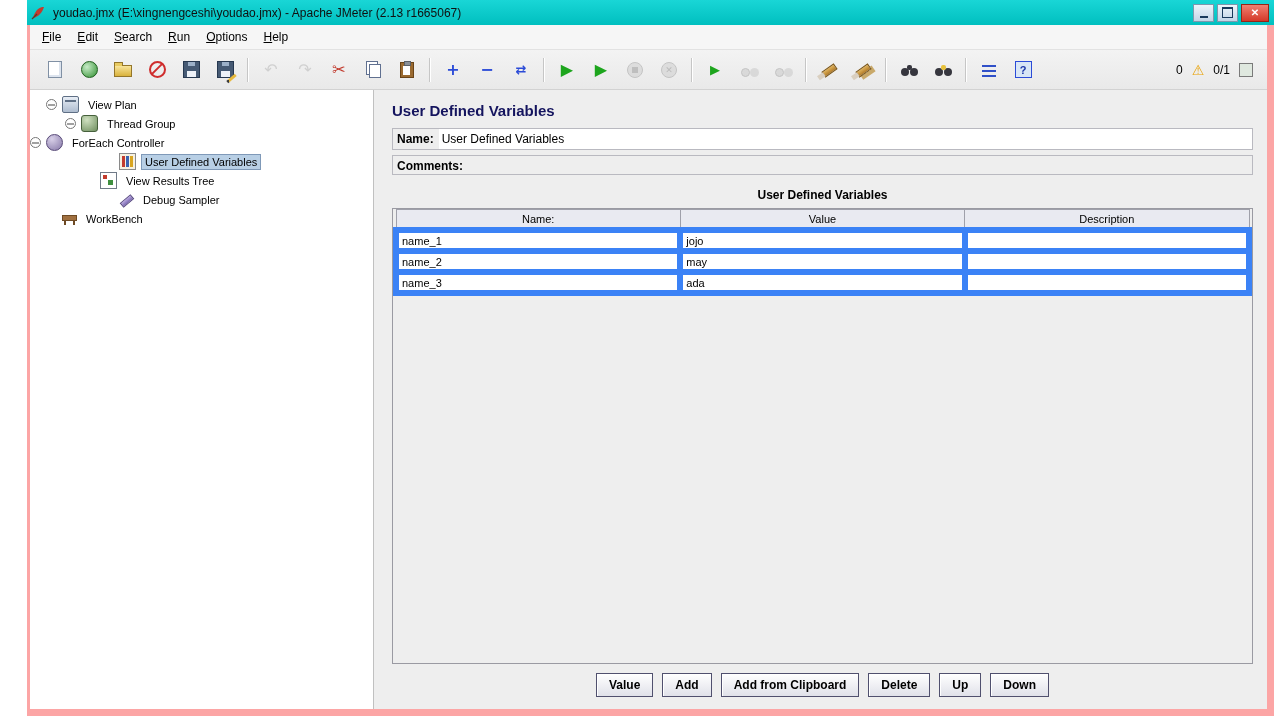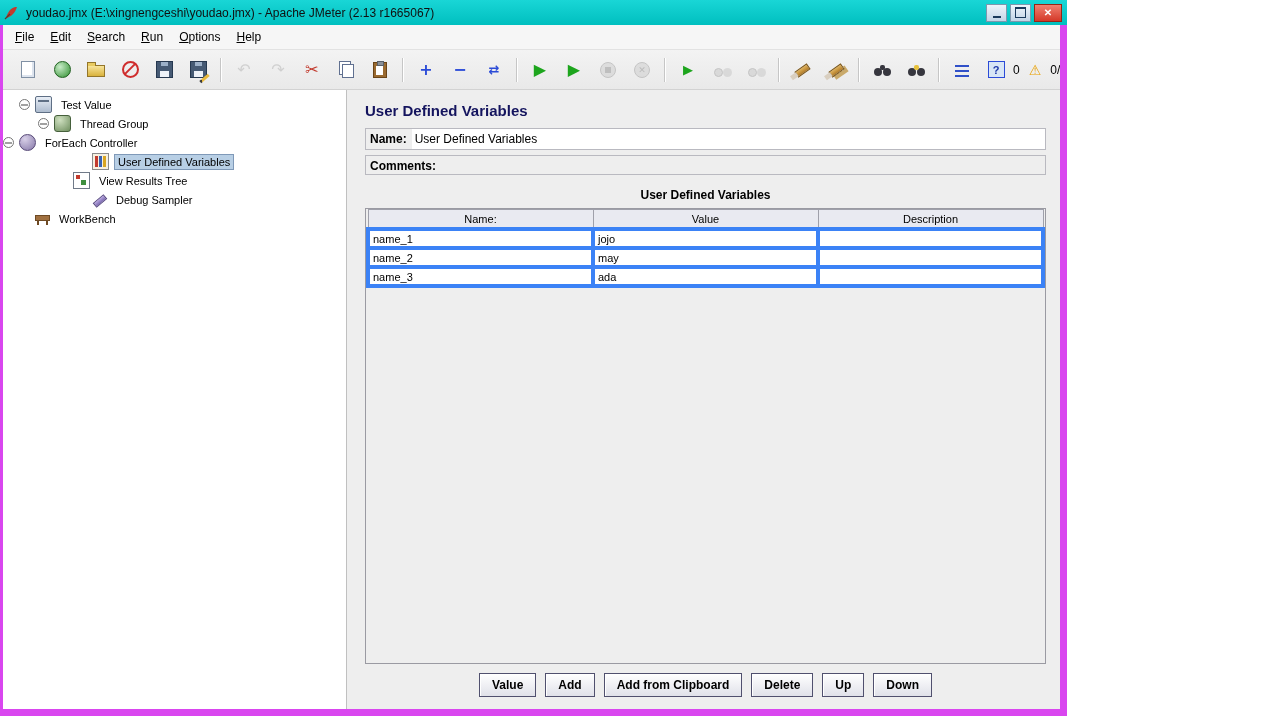--- a/index.html
+++ b/index.html
@@ -1,17 +1,17 @@
 <!DOCTYPE html>
 <html><head>
 <meta charset="utf-8">
 <style>
   html,body{margin:0;padding:0;}
   body{width:1279px;height:716px;overflow:hidden;font-family:"Liberation Sans",sans-serif;font-size:12px;color:#000;}
-  .window{position:relative;width:1067px;height:716px;background:#d946ef;}
+  .window{position:relative;width:1247px;height:716px;background:#fca5a5;margin-left:27px;}
   
   .titlebar{height:25px;display:flex;align-items:center;gap:5px;padding:0 3px;background:linear-gradient(#19d6d6,#00bfbf);}
   .title-text{font-size:12px;color:#101010;margin-left:2px;white-space:nowrap;overflow:hidden;}
   .win-controls{margin-left:auto;display:flex;gap:3px;padding-right:2px;}
   .winbtn{width:19px;height:16px;display:flex;align-items:center;justify-content:center;border:1px solid #7e97ad;background:linear-gradient(#eef5fb,#c2d4e6);cursor:default;}
   .winbtn.close{width:26px;background:linear-gradient(#f08070,#d43828);border-color:#952517;color:#fff;font-weight:bold;font-size:10px;}
   .glyph-min{width:8px;height:2px;background:#1a3a5c;align-self:flex-end;margin-bottom:3px;}
   .glyph-max{width:9px;height:8px;border:1px solid #1a3a5c;border-top-width:2px;}
   .app-icon{display:flex;align-items:center;}
   
@@ -97,21 +97,21 @@
   .screen-title{font-size:15px;font-weight:bold;color:#14145e;margin:12px 0 9px 0;flex:none;}
   .field-row{display:flex;align-items:stretch;border:1px solid #b9b9c0;background:#fff;flex:none;box-sizing:border-box;height:22px;margin-bottom:5px;}
   .field-row.comments{background:#eee;height:20px;}
   .field-label{font-weight:bold;font-size:12px;padding:3px 5px 2px 4px;background:#eee;white-space:nowrap;}
   .field-input{flex:1;border:0;outline:0;background:#fff;font:12px "Liberation Sans",sans-serif;padding:0 3px;}
   .comments .field-input{background:#eee;}
   .table-title{text-align:center;font-weight:bold;font-size:12px;margin:8px 0 6px 0;flex:none;}
   .table-wrap{flex:1;border:1px solid #9a9aa2;background:#eee;overflow:hidden;}
   .vars-table{width:100%;border-collapse:collapse;table-layout:fixed;}
   .vars-table th{background:#e9eaf1;border:1px solid #9fa0aa;font-weight:normal;font-size:11px;height:17px;padding:0;text-align:center;}
-  .vars-table td{background:#fff;border:4px solid #3b82f6;font-size:11px;height:15px;padding:0 3px;white-space:nowrap;overflow:hidden;text-align:left;}
+  .vars-table td{background:#fff;border:6px solid #3b82f6;font-size:11px;height:15px;padding:0 3px;white-space:nowrap;overflow:hidden;text-align:left;}
   .btn-row{display:flex;justify-content:center;gap:9px;padding:9px 0 12px 0;flex:none;}
   .jbtn{font-family:"Liberation Sans",sans-serif;font-size:12px;font-weight:bold;color:#000;padding:4px 12px;background:linear-gradient(#ffffff,#e0e1e9);border:1px solid #50506e;box-shadow:inset 1px 1px 0 #fff;cursor:default;}
 </style>
 </head>
 <body>
 
 <div class="window">
   <div class="titlebar">
     <span class="app-icon">
       <svg width="16" height="16" viewBox="0 0 16 16">
@@ -239,21 +239,21 @@
         <span>0/1</span>
         <span class="runbox"></span>
       </div>
     </div>
 
     <div class="content">
       <div class="tree-panel" id="tree">
           <div class="tree-row" style="padding-left: 16px;">
             <span class="th-handle"></span>
             <span class="ti ti-test-plan"></span>
-            <span class="tree-label">Test Value</span>
+            <span class="tree-label">View Plan</span>
           </div>
           <div class="tree-row" style="padding-left: 35px;">
             <span class="th-handle"></span>
             <span class="ti ti-thread-group"></span>
             <span class="tree-label">Thread Group</span>
           </div>
           <div class="tree-row" style="">
             <span class="th-handle"></span>
             <span class="ti ti-foreach-controller"></span>
             <span class="tree-label">ForEach Controller</span>

